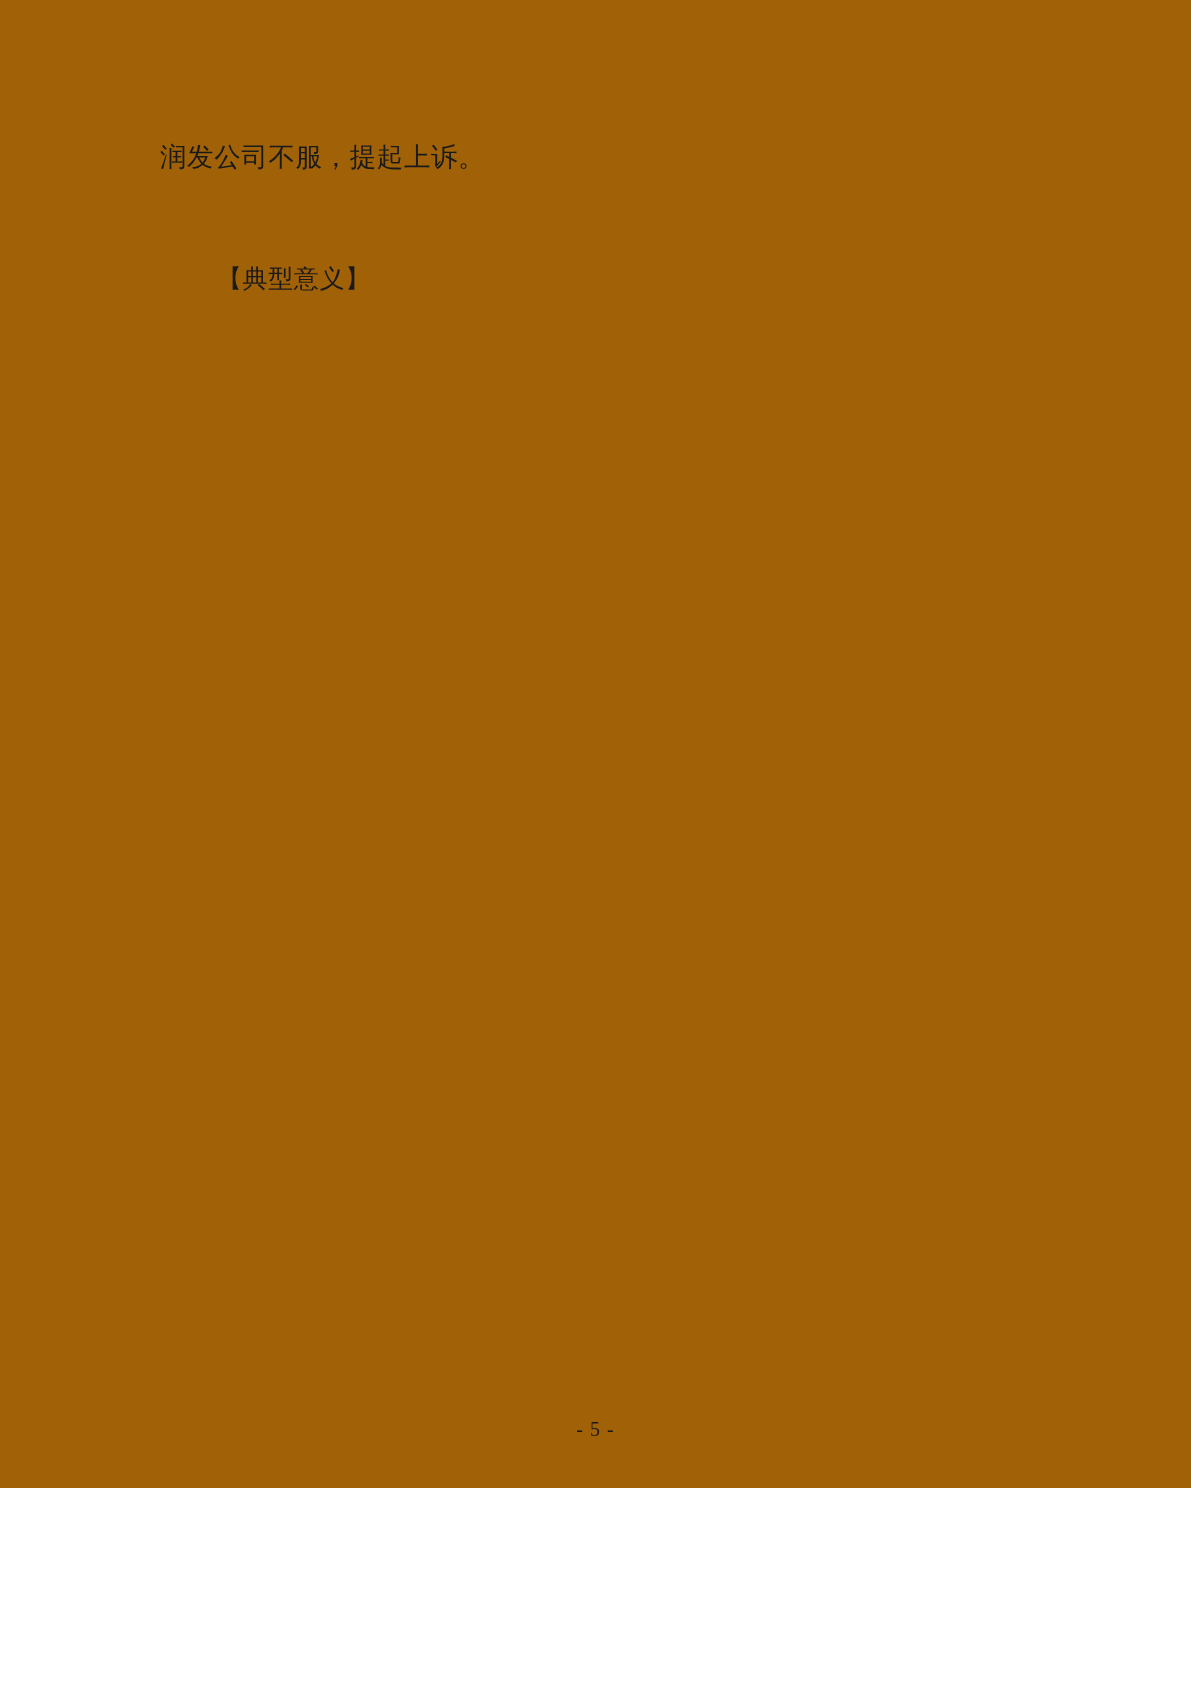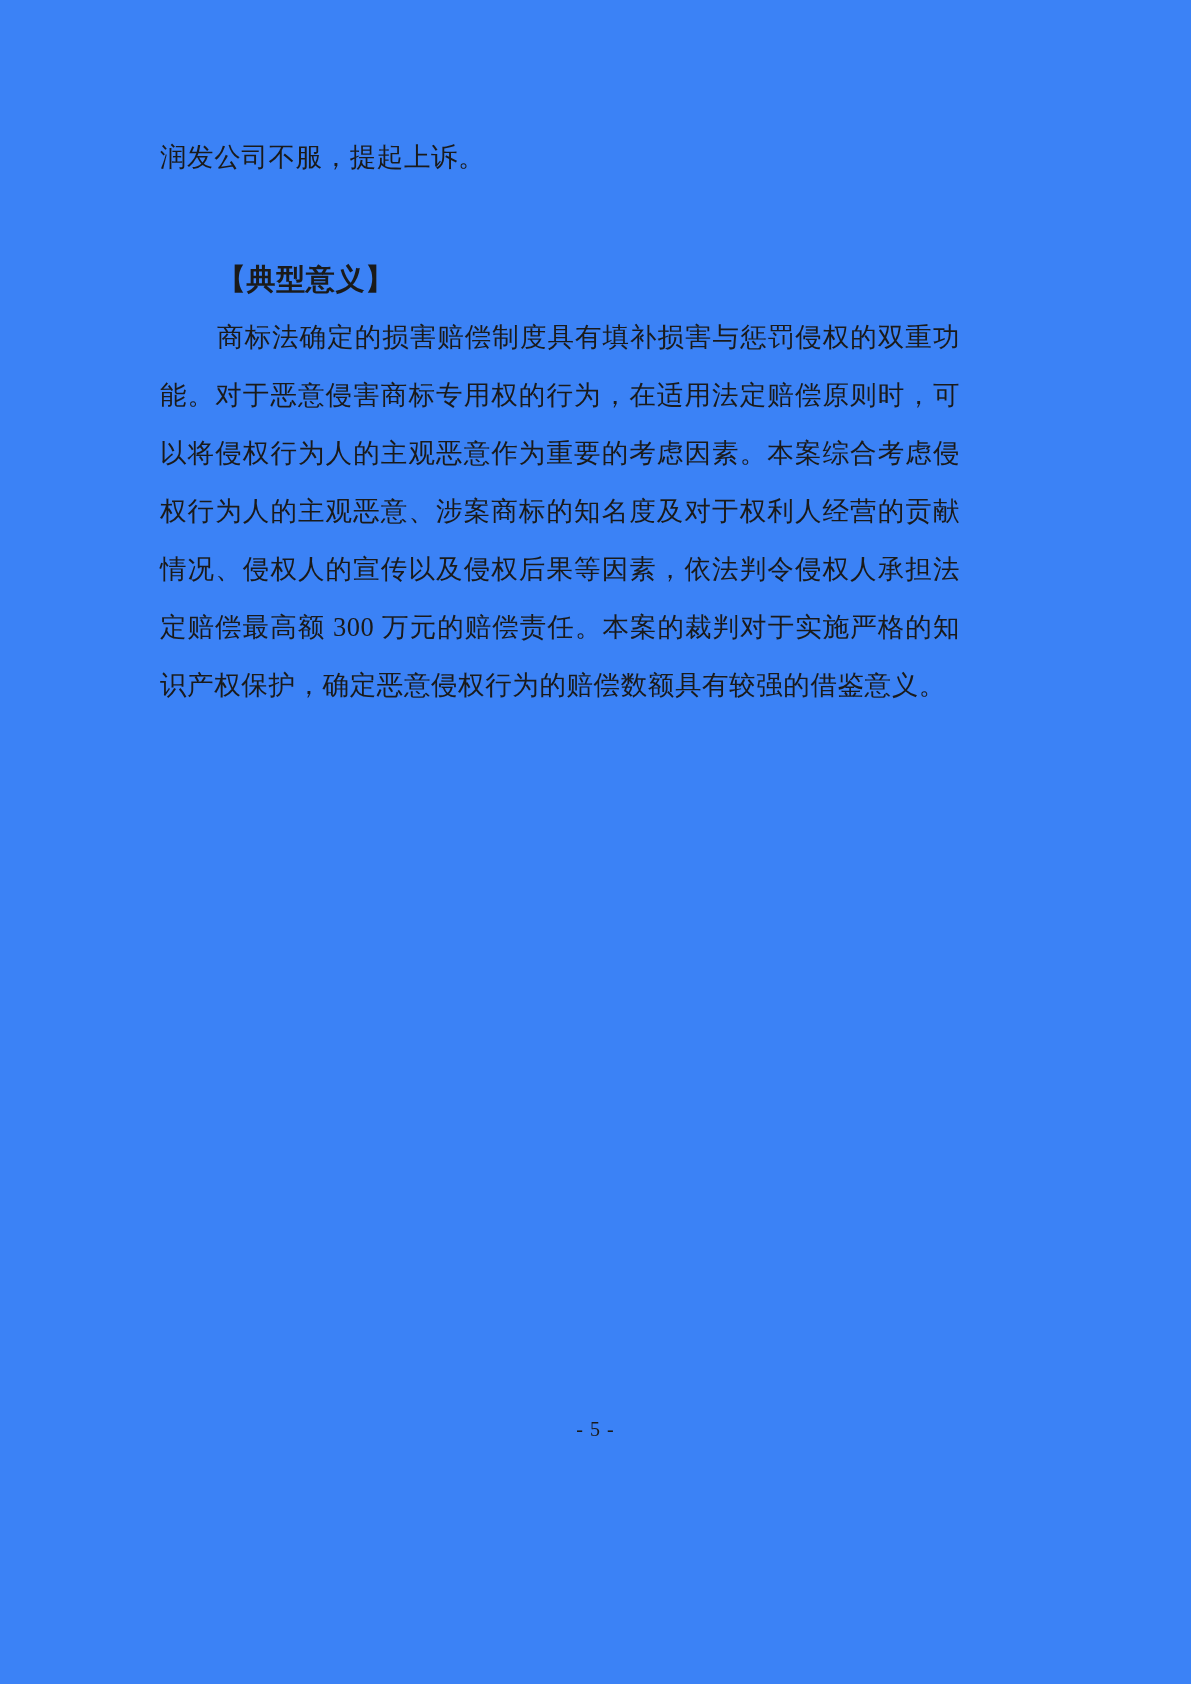--- a/index.html
+++ b/index.html
@@ -13,45 +13,45 @@
     position: relative;
     font-family: "Liberation Serif", "DejaVu Serif", serif;
     color: #1a1a1a;
     overflow: hidden;
   }
   .page {
     position: absolute;
     top: 0;
     left: 0;
     width: 1191px;
-    height: 1684px;
-    background: #3b82f6;
+    height: 1488px;
+    background: #a16207;
   }
   .content {
     position: absolute;
     left: 160px;
     top: 128px;
     width: 800px;
   }
   .para {
     font-size: 26.5px;
     line-height: 58px;
     text-align: justify;
     text-justify: inter-ideograph;
     letter-spacing: 0.6px;
     margin: 0;
     word-break: break-all;
   }
   .indent {
     text-indent: 57px;
   }
   .section-heading {
-    font-size: 29px;
+    font-size: 25px;
     line-height: 58px;
-    font-weight: bold;
+    font-weight: normal;
     text-indent: 57px;
     margin: 0;
     letter-spacing: 0.6px;
   }
   .block-gap {
     height: 64px;
   }
   .footer {
     position: absolute;
     left: 0;
@@ -70,19 +70,18 @@
 
   <div class="content">
 
     <p class="para">润发公司不服，提起上诉。</p>
 
 
     <div class="block-gap"></div>
 
     <p class="section-heading">【典型意义】</p>
 
-    <p class="para indent">商标法确定的损害赔偿制度具有填补损害与惩罚侵权的双重功能。对于恶意侵害商标专用权的行为，在适用法定赔偿原则时，可以将侵权行为人的主观恶意作为重要的考虑因素。本案综合考虑侵权行为人的主观恶意、涉案商标的知名度及对于权利人经营的贡献情况、侵权人的宣传以及侵权后果等因素，依法判令侵权人承担法定赔偿最高额 300 万元的赔偿责任。本案的裁判对于实施严格的知识产权保护，确定恶意侵权行为的赔偿数额具有较强的借鉴意义。</p>
 
   </div>
 
   <div class="footer">- 5 -</div>
 
 </div>
 
 </body></html>

